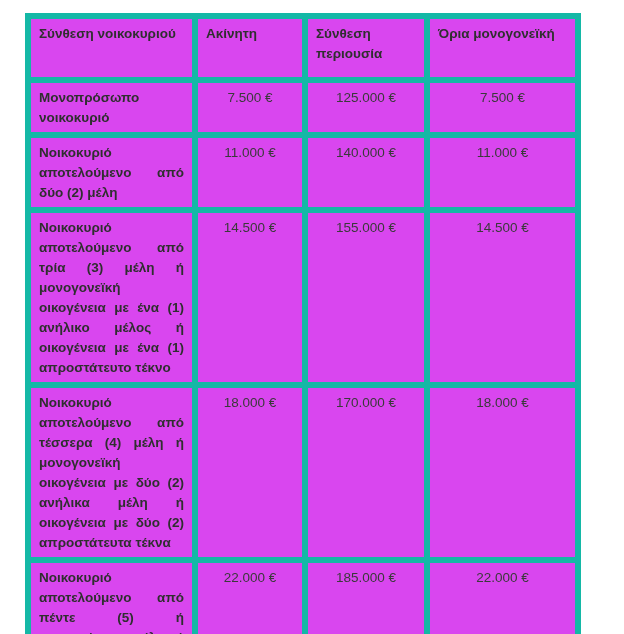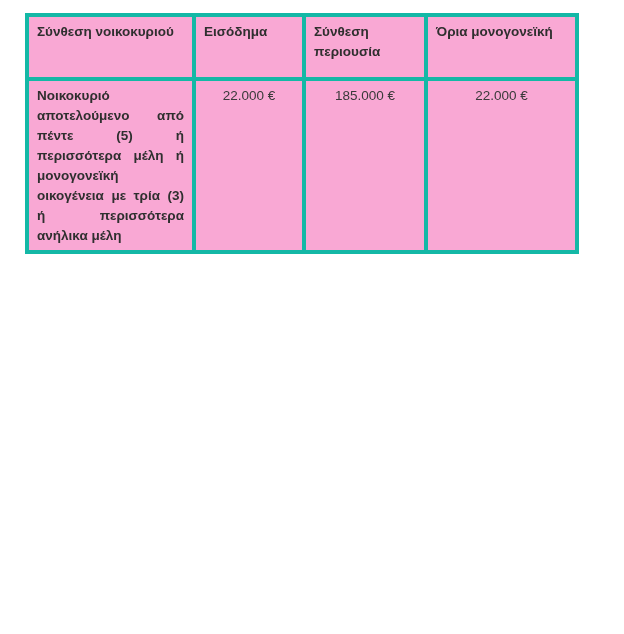--- a/index.html
+++ b/index.html
@@ -23,26 +23,26 @@
     border-collapse: collapse;
     table-layout: fixed;
   }
   table.thresholds col.c1 { width: 167px; }
   table.thresholds col.c2 { width: 110px; }
   table.thresholds col.c3 { width: 122px; }
   table.thresholds col.c4 { width: 151px; }
 
   table.thresholds th,
   table.thresholds td {
-    border: 4px solid #14b8a6;
+    border: 6px solid #14b8a6;
     vertical-align: top;
     padding: 5px 8px 4px 8px;
     font-size: 13.5px;
     line-height: 20px;
-    background: #f9a8d4;
+    background: #d946ef;
   }
   table.thresholds th {
     font-weight: 600;
     color: #2f2f2f;
     text-align: left;
   }
   table.thresholds td.comp {
     font-weight: 600;
     color: #2f2f2f;
     text-align: justify;
@@ -69,26 +69,50 @@
   <table class="thresholds">
     <colgroup>
       <col class="c1">
         <col class="c2">
         <col class="c3">
         <col class="c4">
     </colgroup>
     <thead>
       <tr>
         <th>Σύνθεση νοικοκυριού</th>
-        <th>Εισόδημα</th>
+        <th>Ακίνητη</th>
         <th>Σύνθεση περιουσία</th>
         <th>Όρια μονογονεϊκή</th>
       </tr>
     </thead>
     <tbody>
+      <tr>
+        <td class="comp">Μονοπρόσωπο νοικοκυριό</td>
+        <td class="num">7.500 €</td>
+        <td class="num">125.000 €</td>
+        <td class="num">7.500 €</td>
+      </tr>
+      <tr>
+        <td class="comp">Νοικοκυριό αποτελούμενο από δύο (2) μέλη</td>
+        <td class="num">11.000 €</td>
+        <td class="num">140.000 €</td>
+        <td class="num">11.000 €</td>
+      </tr>
+      <tr>
+        <td class="comp">Νοικοκυριό αποτελούμενο από τρία (3) μέλη ή μονογονεϊκή οικογένεια με ένα (1) ανήλικο μέλος ή οικογένεια με ένα (1) απροστάτευτο τέκνο</td>
+        <td class="num">14.500 €</td>
+        <td class="num">155.000 €</td>
+        <td class="num">14.500 €</td>
+      </tr>
+      <tr>
+        <td class="comp">Νοικοκυριό αποτελούμενο από τέσσερα (4) μέλη ή μονογονεϊκή οικογένεια με δύο (2) ανήλικα μέλη ή οικογένεια με δύο (2) απροστάτευτα τέκνα</td>
+        <td class="num">18.000 €</td>
+        <td class="num">170.000 €</td>
+        <td class="num">18.000 €</td>
+      </tr>
       <tr>
         <td class="comp">Νοικοκυριό αποτελούμενο από πέντε (5) ή περισσότερα μέλη ή μονογονεϊκή οικογένεια με τρία (3) ή περισσότερα ανήλικα μέλη</td>
         <td class="num">22.000 €</td>
         <td class="num">185.000 €</td>
         <td class="num">22.000 €</td>
       </tr>
     </tbody>
   </table>
 </div>
 

